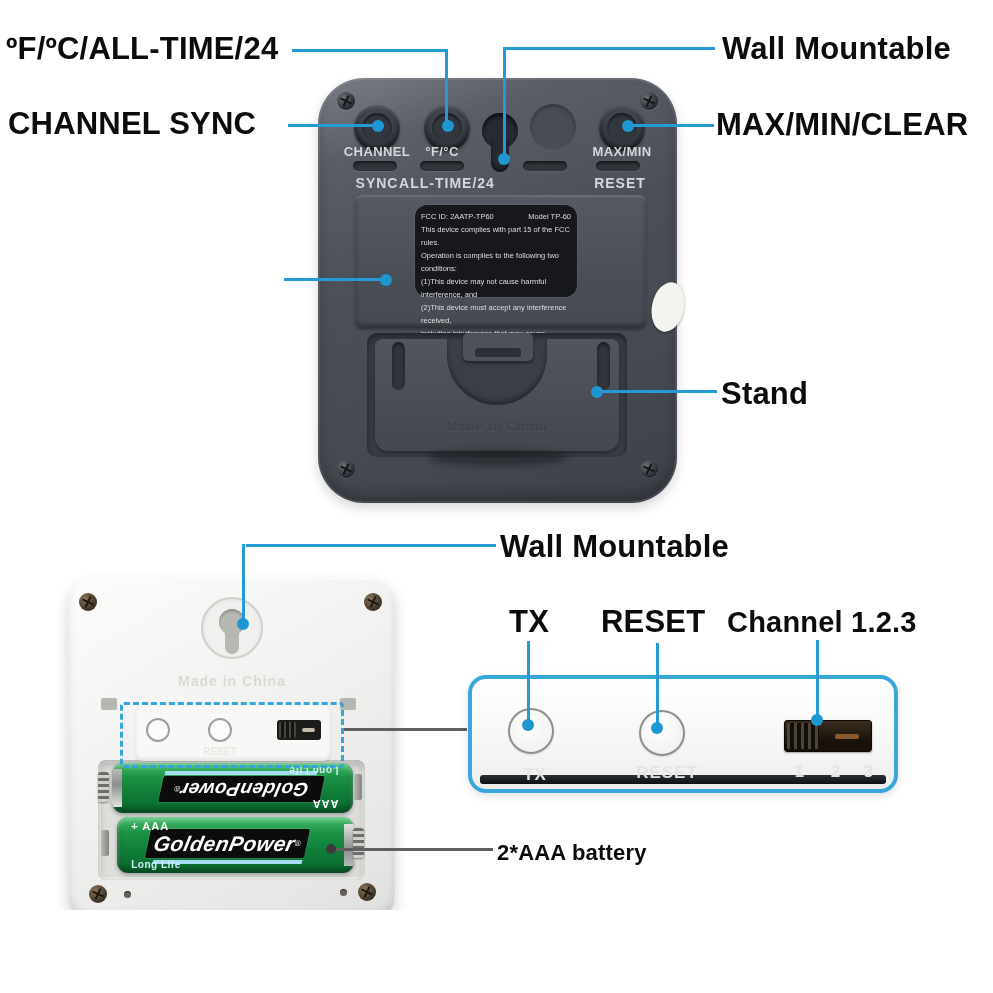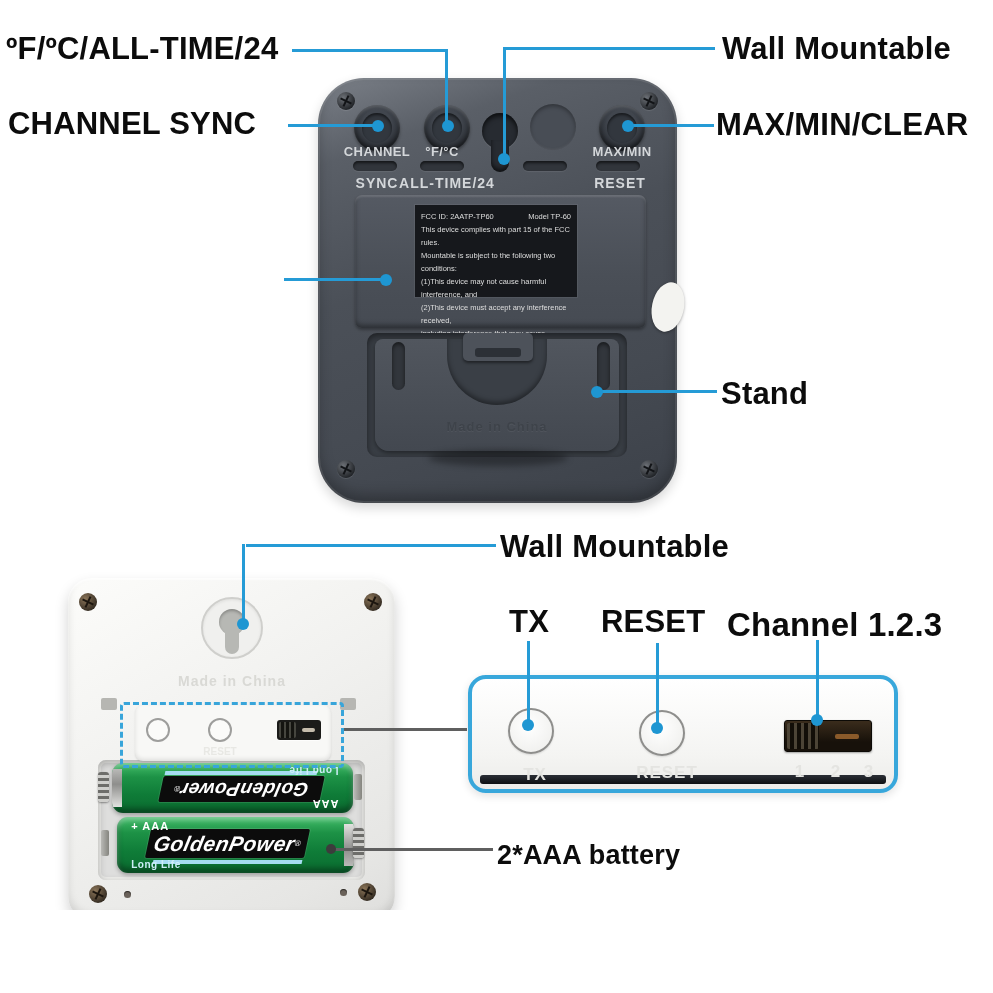--- a/index.html
+++ b/index.html
@@ -1,20 +1,20 @@
 <!DOCTYPE html>
 <html><head>
 <meta charset="utf-8">
 <style>
   html,body{margin:0;padding:0;background:#fff;}
   #canvas{position:relative;width:993px;height:910px;background:#fff;overflow:hidden;
           font-family:"Liberation Sans",sans-serif;}
   
   .ann{position:absolute;font-weight:bold;font-size:31px;color:#0c0c0c;white-space:nowrap;letter-spacing:.2px;}
-  .ann.sm{font-size:33px;}
+  .ann.sm{font-size:29px;}
   .hline,.vline{position:absolute;background:#259bd6;z-index:5;}
   .hline{height:3px;} .vline{width:3px;}
   .gline{position:absolute;background:#5f5f5f;height:3px;z-index:5;}
   .dot{position:absolute;width:12px;height:12px;border-radius:50%;background:#1e96d2;z-index:6;}
   .dot.dark{background:#3c3c3c;width:10px;height:10px;}
   
   .devTop{position:absolute;left:318px;top:78px;width:359px;height:425px;border-radius:46px;
     background:linear-gradient(160deg,#7b8088 0%,#5a5f67 16%,#4b5058 42%,#454a52 72%,#3c4149 100%);
     box-shadow:inset 0 0 0 2px rgba(255,255,255,.10),inset 0 -8px 14px rgba(0,0,0,.28),0 5px 12px rgba(0,0,0,.16);
     z-index:1;}
@@ -35,21 +35,21 @@
   .devLabel.b{font-size:14px;letter-spacing:1px;}
   .pill{position:absolute;width:44px;height:10px;border-radius:6px;background:#31353b;
     box-shadow:inset 0 2px 3px rgba(0,0,0,.6),0 1px 1px rgba(255,255,255,.08);}
   .khTopCircle{position:absolute;width:36px;height:36px;border-radius:50%;background:#272b31;
     box-shadow:inset 0 3px 5px rgba(0,0,0,.7),0 1px 1px rgba(255,255,255,.10);}
   .khTopStem{position:absolute;width:18px;height:32px;border-radius:0 0 9px 9px;background:#272b31;
     box-shadow:inset 0 -3px 4px rgba(0,0,0,.6);}
   .door{position:absolute;left:37px;top:117px;width:291px;height:133px;border-radius:7px;
     background:linear-gradient(180deg,#555a63,#4a4f57 60%,#464b53);
     box-shadow:inset 0 2px 2px rgba(255,255,255,.14),inset 0 -3px 5px rgba(0,0,0,.38),0 2px 3px rgba(0,0,0,.3);}
-  .fcc{position:absolute;left:97px;top:127px;width:162px;height:92px;border-radius:0;background:#16181c;
+  .fcc{position:absolute;left:97px;top:127px;width:162px;height:92px;border-radius:12px;background:#16181c;
     color:#dedede;font-size:7.5px;line-height:13px;padding:5px 6px;box-sizing:border-box;box-shadow:0 0 0 1px rgba(255,255,255,.06);}
   .fccRow1{display:flex;justify-content:space-between;}
   .standRecess{position:absolute;left:49px;top:255px;width:260px;height:124px;border-radius:10px;background:#3a3f46;
     box-shadow:inset 0 3px 7px rgba(0,0,0,.5);}
   .standPlate{position:absolute;left:8px;top:6px;width:244px;height:112px;border-radius:8px 8px 14px 14px;
     background:linear-gradient(180deg,#51565e,#474c54 70%,#434850);box-shadow:0 2px 4px rgba(0,0,0,.4);}
   .standArch{position:absolute;left:72px;top:0;width:100px;height:66px;border-radius:0 0 50px 50px;background:#3a3f46;
     box-shadow:inset 0 -3px 5px rgba(0,0,0,.4);}
   .standHook{position:absolute;left:88px;top:-6px;width:70px;height:28px;border-radius:5px;background:#4d525a;
     box-shadow:0 2px 3px rgba(0,0,0,.45);}
@@ -175,21 +175,21 @@
     <div class="devLabel b" style="left:69px;top:97px;width:120px;">ALL-TIME/24</div>
     <div class="devLabel b" style="left:252px;top:97px;width:100px;">RESET</div>
 
     <div class="door"></div>
     <div class="fcc">
       <div class="fccRow1">
         <span>FCC ID: 2AATP-TP60</span>
         <span>Model TP-60</span>
       </div>
       <div>This device complies with part 15 of the FCC rules.</div>
-      <div>Mountable is subject to the following two conditions:</div>
+      <div>Operation is complies to the following two conditions:</div>
       <div>(1)This device may not cause harmful interference, and</div>
       <div>(2)This device must accept any interference received,</div>
       <div>including interference that may cause undesired operation.</div>
     </div>
 
     <div class="standRecess">
       <div class="standPlate">
         <div class="standArch"></div>
         <div class="standHook">
           <div class="standHookSlot"></div>
@@ -214,21 +214,21 @@
 
   <div class="vline" style="left:527px;top:641px;height:80px;"></div>
   <div class="dot" style="left:522px;top:719px;"></div>
   <div class="vline" style="left:656px;top:643px;height:80px;"></div>
   <div class="dot" style="left:651px;top:722px;"></div>
   <div class="vline" style="left:816px;top:640px;height:76px;"></div>
   <div class="dot" style="left:811px;top:714px;"></div>
 
   <div class="gline" style="left:344px;top:728px;width:123px;"></div>
 
-  <div class="ann" style="left:497px;top:840px;font-size:27px;">2*AAA battery</div>
+  <div class="ann" style="left:497px;top:840px;font-size:22px;">2*AAA battery</div>
   <div class="gline" style="left:333px;top:848px;width:160px;"></div>
   <div class="dot dark" style="left:326px;top:844px;"></div>
 
   <div class="devBot">
     <div class="screw bronze" style="left:11px;top:15px;"></div>
     <div class="screw bronze" style="left:296px;top:15px;"></div>
     <div class="screw bronze" style="left:21px;top:307px;"></div>
     <div class="screw bronze" style="left:290px;top:305px;"></div>
     <div class="holeDot" style="left:56px;top:313px;"></div>
     <div class="holeDot" style="left:272px;top:311px;"></div>

